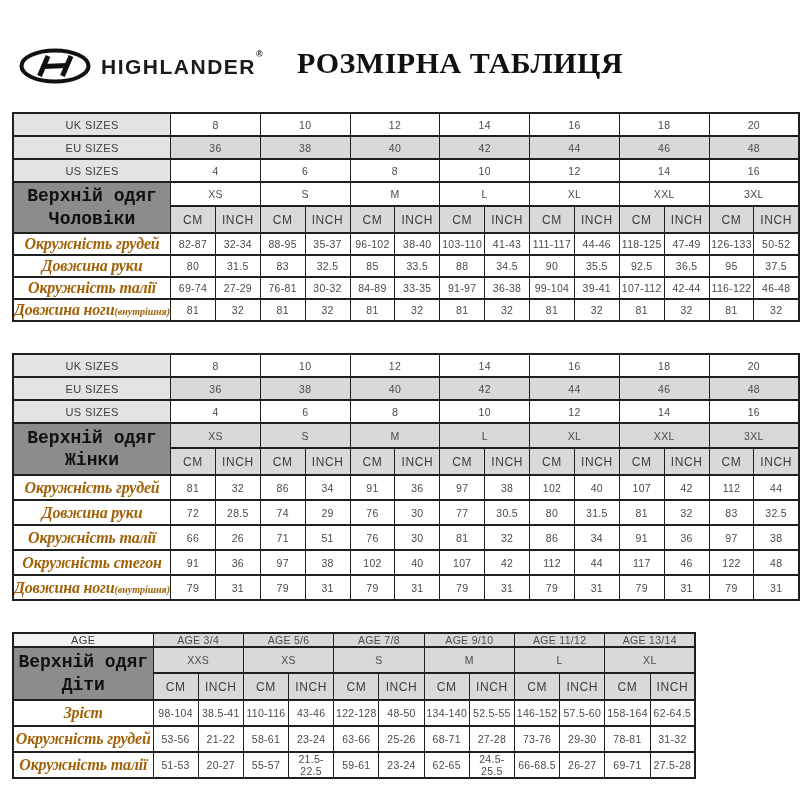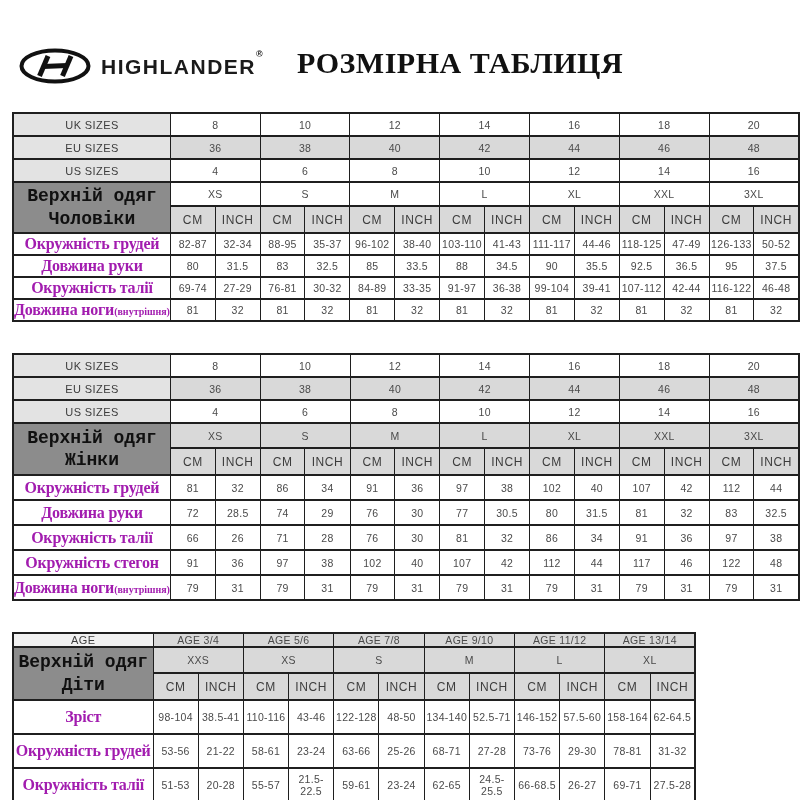--- a/index.html
+++ b/index.html
@@ -23,31 +23,31 @@
              text-align:center;vertical-align:middle;overflow:hidden;padding:0;}
   table.t{border:2px solid #1f1f1f;}
   td.colstart{border-left:2px solid #1f1f1f;}
 
   col.c-label{width:140px;}
   .t-men col.c-sub,.t-women col.c-sub{width:45.4px;}
   .t-kids col.c-sub{width:45.2px;}
 
   .t-men .hrow{height:23px;}  .t-men .lrow{height:24px;}  .t-men .urow{height:27px;}  .t-men .drow{height:22px;}
   .t-women .hrow{height:23px;}.t-women .lrow{height:25px;}.t-women .urow{height:27px;}.t-women .drow{height:25px;}
-  .t-kids .hrow{height:14px;} .t-kids .lrow{height:26px;} .t-kids .urow{height:27px;} .t-kids .drow{height:34px;}
+  .t-kids .hrow{height:14px;} .t-kids .lrow{height:26px;} .t-kids .urow{height:27px;} .t-kids .drow{height:26px;}
 
   td.lblcell{background:#e3e3e3;font-size:11px;color:#3c3c3c;letter-spacing:0.4px;}
   td.lblcell.light{background:#f1f1f1;}
   td.num{font-size:10.5px;color:#4a4a4a;letter-spacing:0.3px;}
   td.shaded{background:#d9d9d9;}
   td.unit{background:#d9d9d9;font-size:12px;color:#3c3c3c;letter-spacing:0.6px;}
   td.group{background:#8c8c8c;text-align:left;vertical-align:middle;padding-left:6px;
            font-family:Liberation Mono, monospace;font-weight:700;font-size:18px;color:#101010;line-height:1.25;}
   td.mlabel{text-align:left;padding-left:4px;font-family:"Liberation Serif","DejaVu Serif",serif;
-            font-weight:700;font-size:16px;color:#a21caf;white-space:nowrap;letter-spacing:-0.2px;}
+            font-weight:700;font-size:16px;color:#a16207;white-space:nowrap;letter-spacing:-0.2px;font-style:italic;}
   td.mlabel .sfx{font-size:10px;font-weight:700;letter-spacing:0;}
 </style>
 </head>
 <body>
 
 <div class="page">
   <div class="hdr">
     <div class="logo-wrap">
       <svg class="logo-svg" width="76" height="40" viewBox="0 0 76 40">
         <ellipse cx="37" cy="20" rx="33.5" ry="15.5" fill="none" stroke="#111" stroke-width="4"></ellipse>
@@ -319,21 +319,21 @@
             <td class="num colstart">81</td>
             <td class="num">32</td>
             <td class="num colstart">83</td>
             <td class="num">32.5</td>
           </tr>
           <tr class="drow">
             <td class="mlabel"><span>Окружність талії</span></td>
             <td class="num colstart">66</td>
             <td class="num">26</td>
             <td class="num colstart">71</td>
-            <td class="num">28</td>
+            <td class="num">51</td>
             <td class="num colstart">76</td>
             <td class="num">30</td>
             <td class="num colstart">81</td>
             <td class="num">32</td>
             <td class="num colstart">86</td>
             <td class="num">34</td>
             <td class="num colstart">91</td>
             <td class="num">36</td>
             <td class="num colstart">97</td>
             <td class="num">38</td>
@@ -428,21 +428,21 @@
           </tr>
           <tr class="drow">
             <td class="mlabel"><span>Зріст</span></td>
             <td class="num colstart">98-104</td>
             <td class="num">38.5-41</td>
             <td class="num colstart">110-116</td>
             <td class="num">43-46</td>
             <td class="num colstart">122-128</td>
             <td class="num">48-50</td>
             <td class="num colstart">134-140</td>
-            <td class="num">52.5-71</td>
+            <td class="num">52.5-55</td>
             <td class="num colstart">146-152</td>
             <td class="num">57.5-60</td>
             <td class="num colstart">158-164</td>
             <td class="num">62-64.5</td>
           </tr>
           <tr class="drow">
             <td class="mlabel"><span>Окружність грудей</span></td>
             <td class="num colstart">53-56</td>
             <td class="num">21-22</td>
             <td class="num colstart">58-61</td>
@@ -452,21 +452,21 @@
             <td class="num colstart">68-71</td>
             <td class="num">27-28</td>
             <td class="num colstart">73-76</td>
             <td class="num">29-30</td>
             <td class="num colstart">78-81</td>
             <td class="num">31-32</td>
           </tr>
           <tr class="drow">
             <td class="mlabel"><span>Окружність талії</span></td>
             <td class="num colstart">51-53</td>
-            <td class="num">20-28</td>
+            <td class="num">20-27</td>
             <td class="num colstart">55-57</td>
             <td class="num">21.5-22.5</td>
             <td class="num colstart">59-61</td>
             <td class="num">23-24</td>
             <td class="num colstart">62-65</td>
             <td class="num">24.5-25.5</td>
             <td class="num colstart">66-68.5</td>
             <td class="num">26-27</td>
             <td class="num colstart">69-71</td>
             <td class="num">27.5-28</td>

